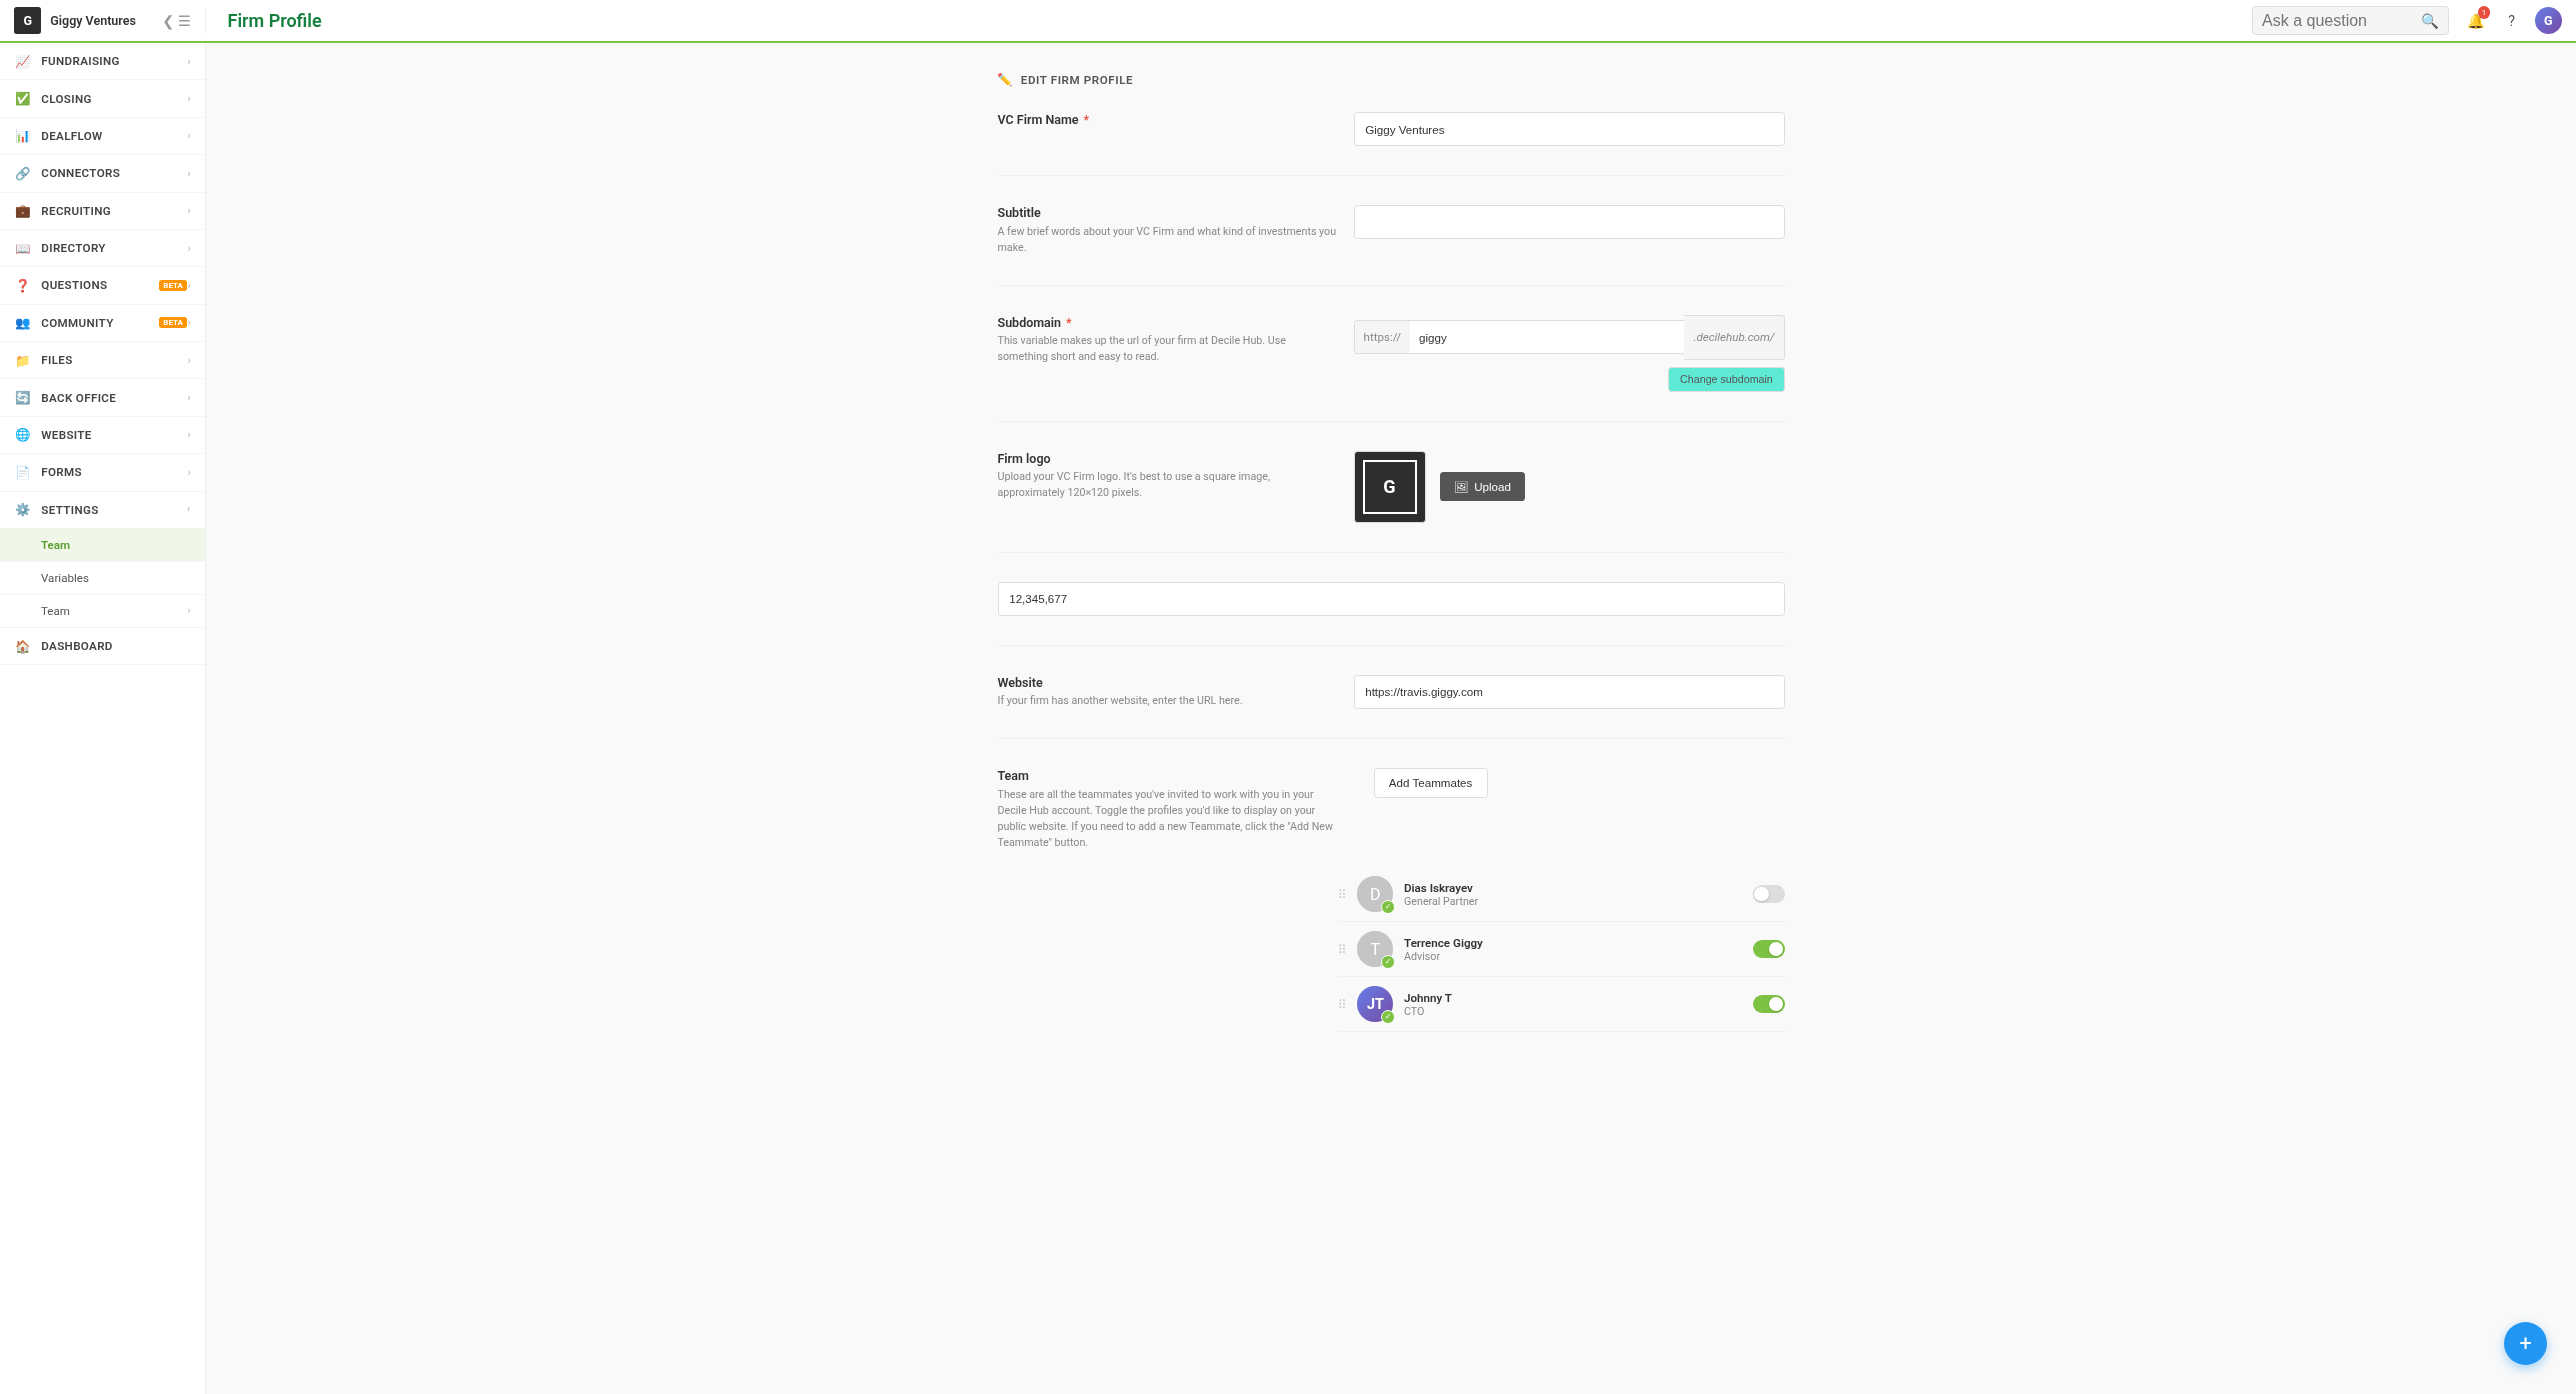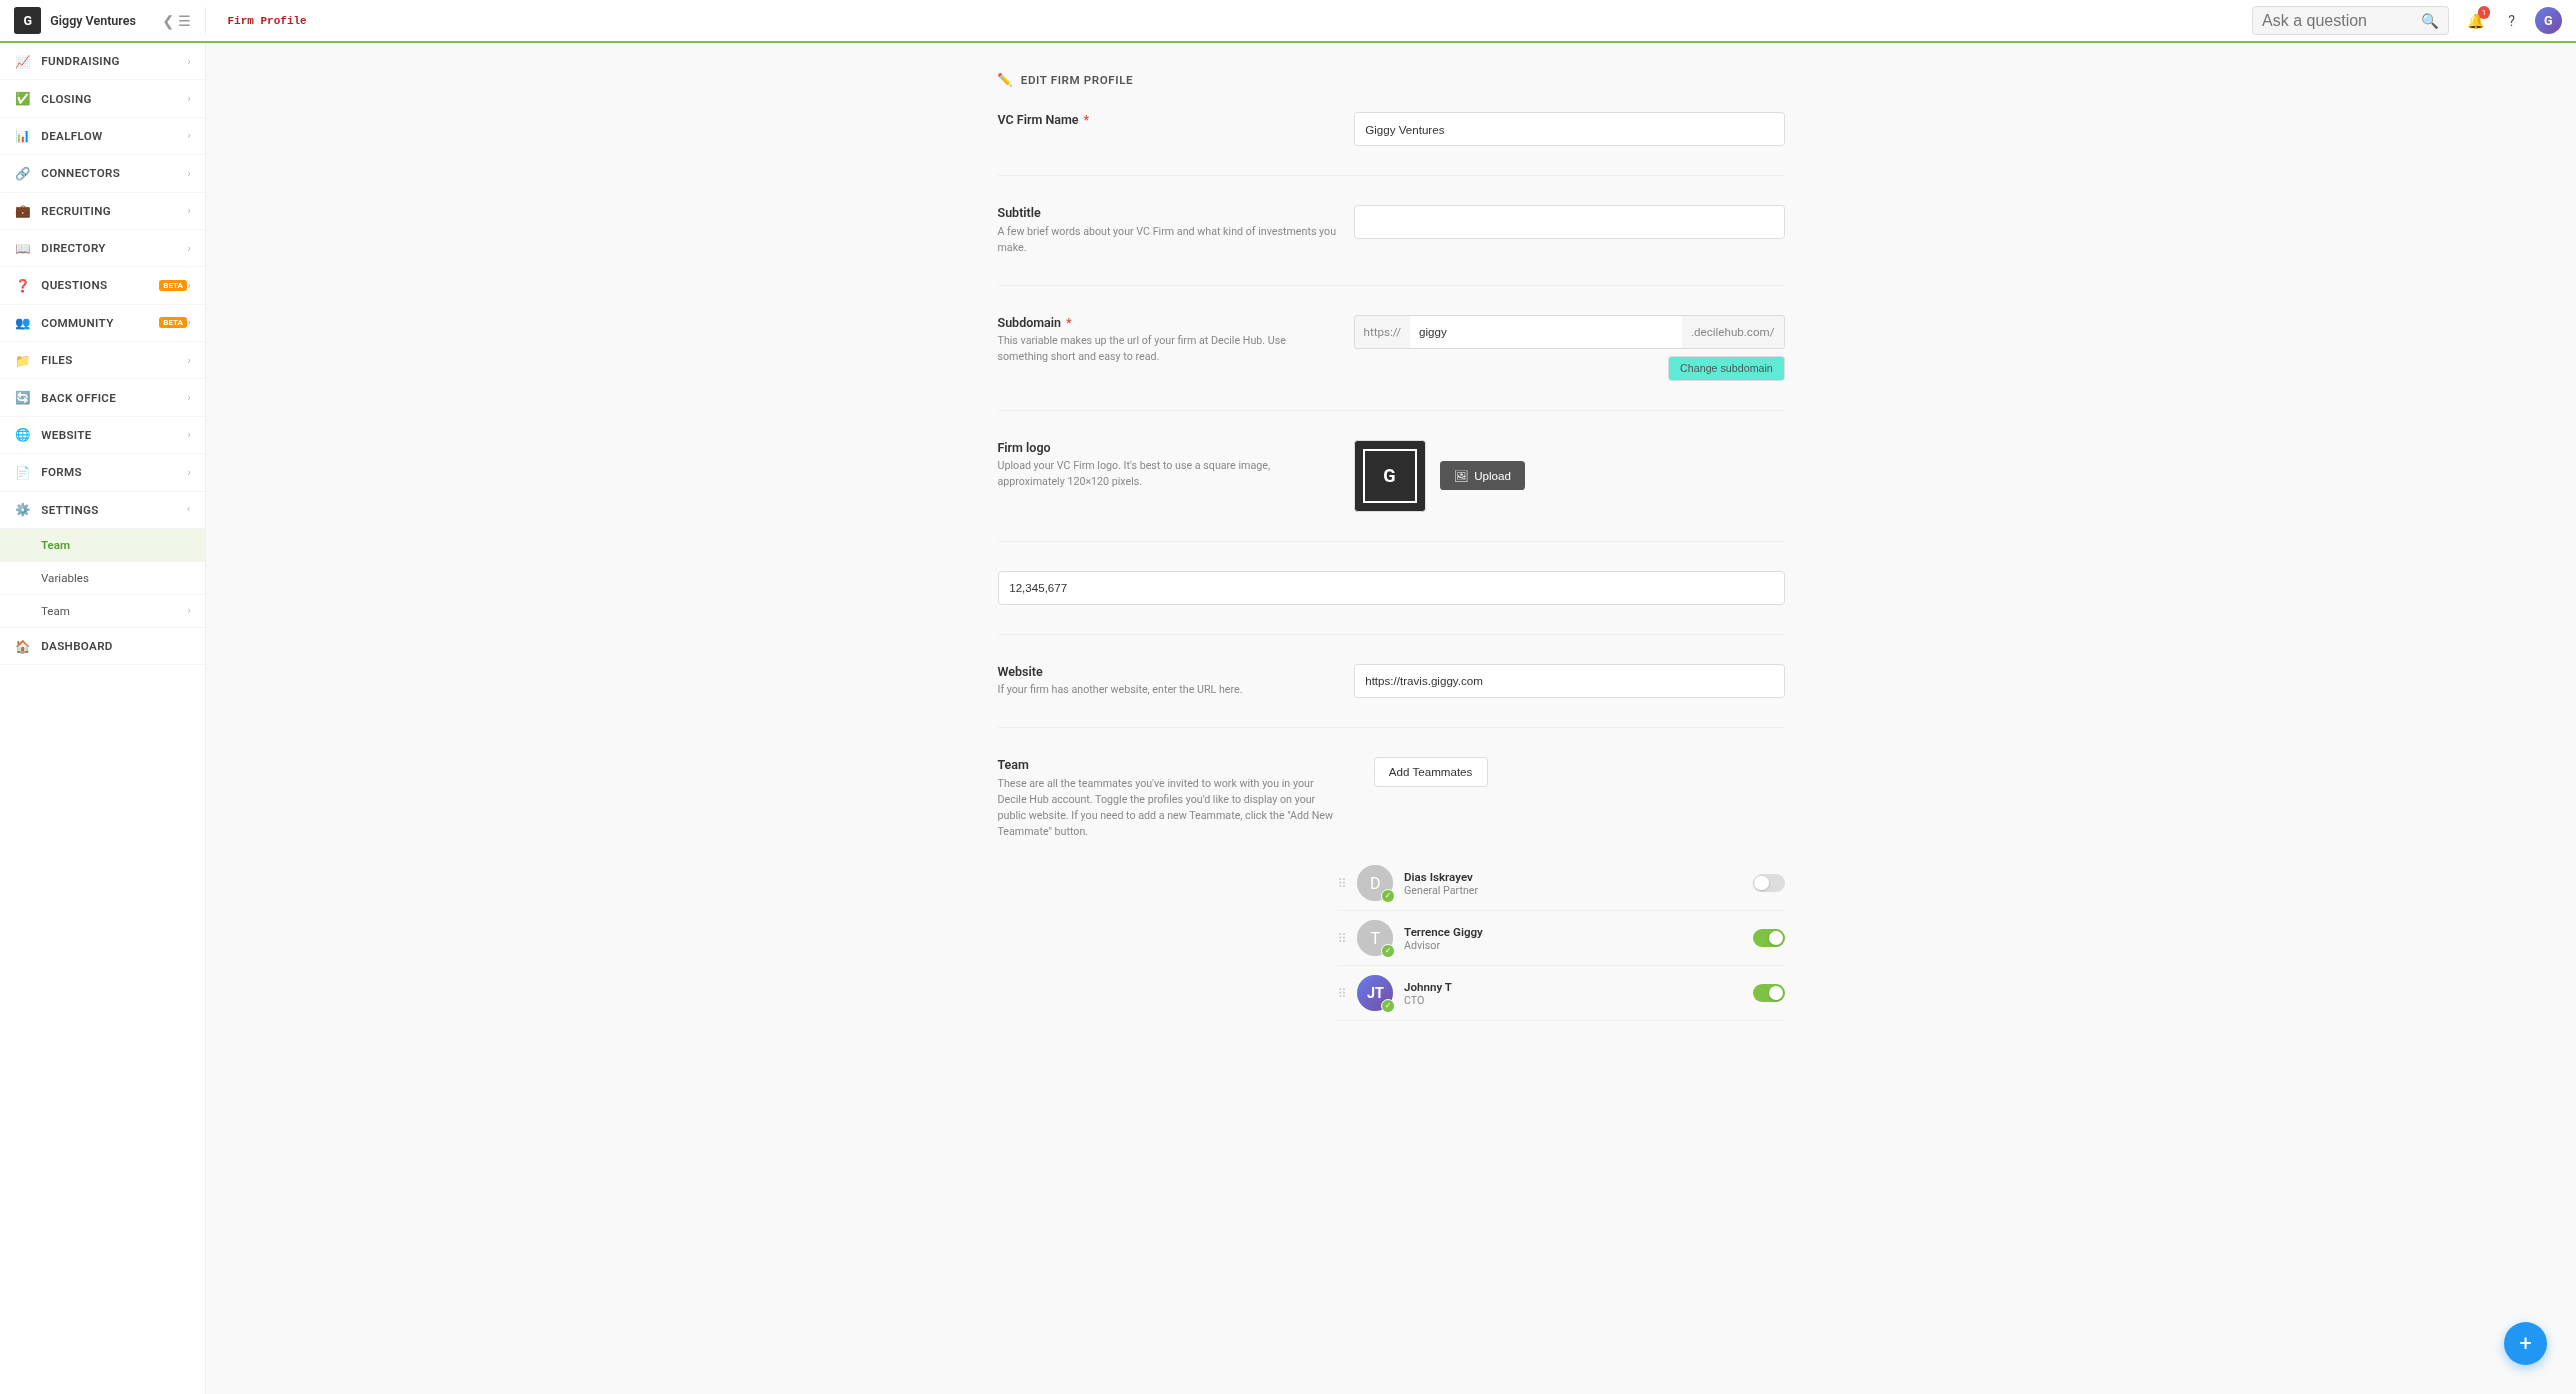--- a/index.html
+++ b/index.html
@@ -15,21 +15,21 @@
       width: 206px; display: flex; align-items: center; gap: 9px;
       padding: 0 14.3px; border-right: 0.9px solid #eee;
     }
     .logo-box {
       width: 27px; height: 27px; background: #2d2d2d;
       display: flex; align-items: center; justify-content: center;
       color: #fff; font-size: 12.5px; font-weight: bold; border-radius: 2.7px;
     }
     .topbar-title { font-size: 12.5px; font-weight: 600; color: #333; }
     .topbar-collapse { margin-left: auto; color: #999; cursor: pointer; font-size: 14.3px; }
-    .topbar-page-title { flex: 1; padding-left: 21.5px; font-size: 11px; font-weight: 600; color: #b91c1c; font-family: Liberation Mono, monospace; }
+    .topbar-page-title { flex: 1; padding-left: 21.5px; font-size: 18px; font-weight: 600; color: #15803d; }
     .topbar-search {
       width: 197px; height: 29px; background: #f5f5f5; border: 0.9px solid #ddd;
       border-radius: 3.6px; display: flex; align-items: center; padding: 0 9px; gap: 7.2px;
       margin-right: 14.3px;
     }
     .topbar-search input { border: none; background: transparent; outline: none; font-size: 16px; color: #999; width: 100%; }
     .topbar-actions { display: flex; align-items: center; gap: 10.7px; padding-right: 14.3px; }
     .topbar-icon { width: 25px; height: 25px; display: flex; align-items: center; justify-content: center; cursor: pointer; color: #555; font-size: 14.3px; position: relative; }
     .notif-badge {
       position: absolute; top: -1.8px; right: -1.8px; width: 12.5px; height: 12.5px;
@@ -91,23 +91,23 @@
     .subdomain-prefix {
       height: 34px; padding: 0 9px; background: #f5f5f5; border: 0.9px solid #ddd;
       border-right: none; border-radius: 3.6px 0 0 3.6px; font-size: 11.6px; color: #888;
       display: flex; align-items: center;
     }
     .subdomain-input {
       flex: 1; height: 34px; border: 0.9px solid #ddd; border-left: none; border-right: none;
       padding: 0 9px; font-size: 11.6px; color: #333; background: #fff; outline: none;
     }
     .subdomain-suffix {
-      height: 34px; padding: 0 9px; background: #f5f5f5; border: 0.9px solid #ddd;
+      height: 45px; padding: 0 9px; background: #f5f5f5; border: 0.9px solid #ddd;
       border-left: none; border-radius: 0 3.6px 3.6px 0; font-size: 11.6px; color: #888;
-      display: flex; align-items: center;
+      display: flex; align-items: center; font-style: italic;
     }
     .change-subdomain-btn {
       margin-top: 7.2px; padding: 5.4px 10.7px; background: #5eead4; border: 0.9px solid #ddd;
       border-radius: 3.6px; font-size: 10.7px; color: #555; cursor: pointer;
       display: block; margin-left: auto;
     }
 
     
     .logo-upload-area { display: flex; align-items: center; gap: 14.3px; }
     .logo-preview {

